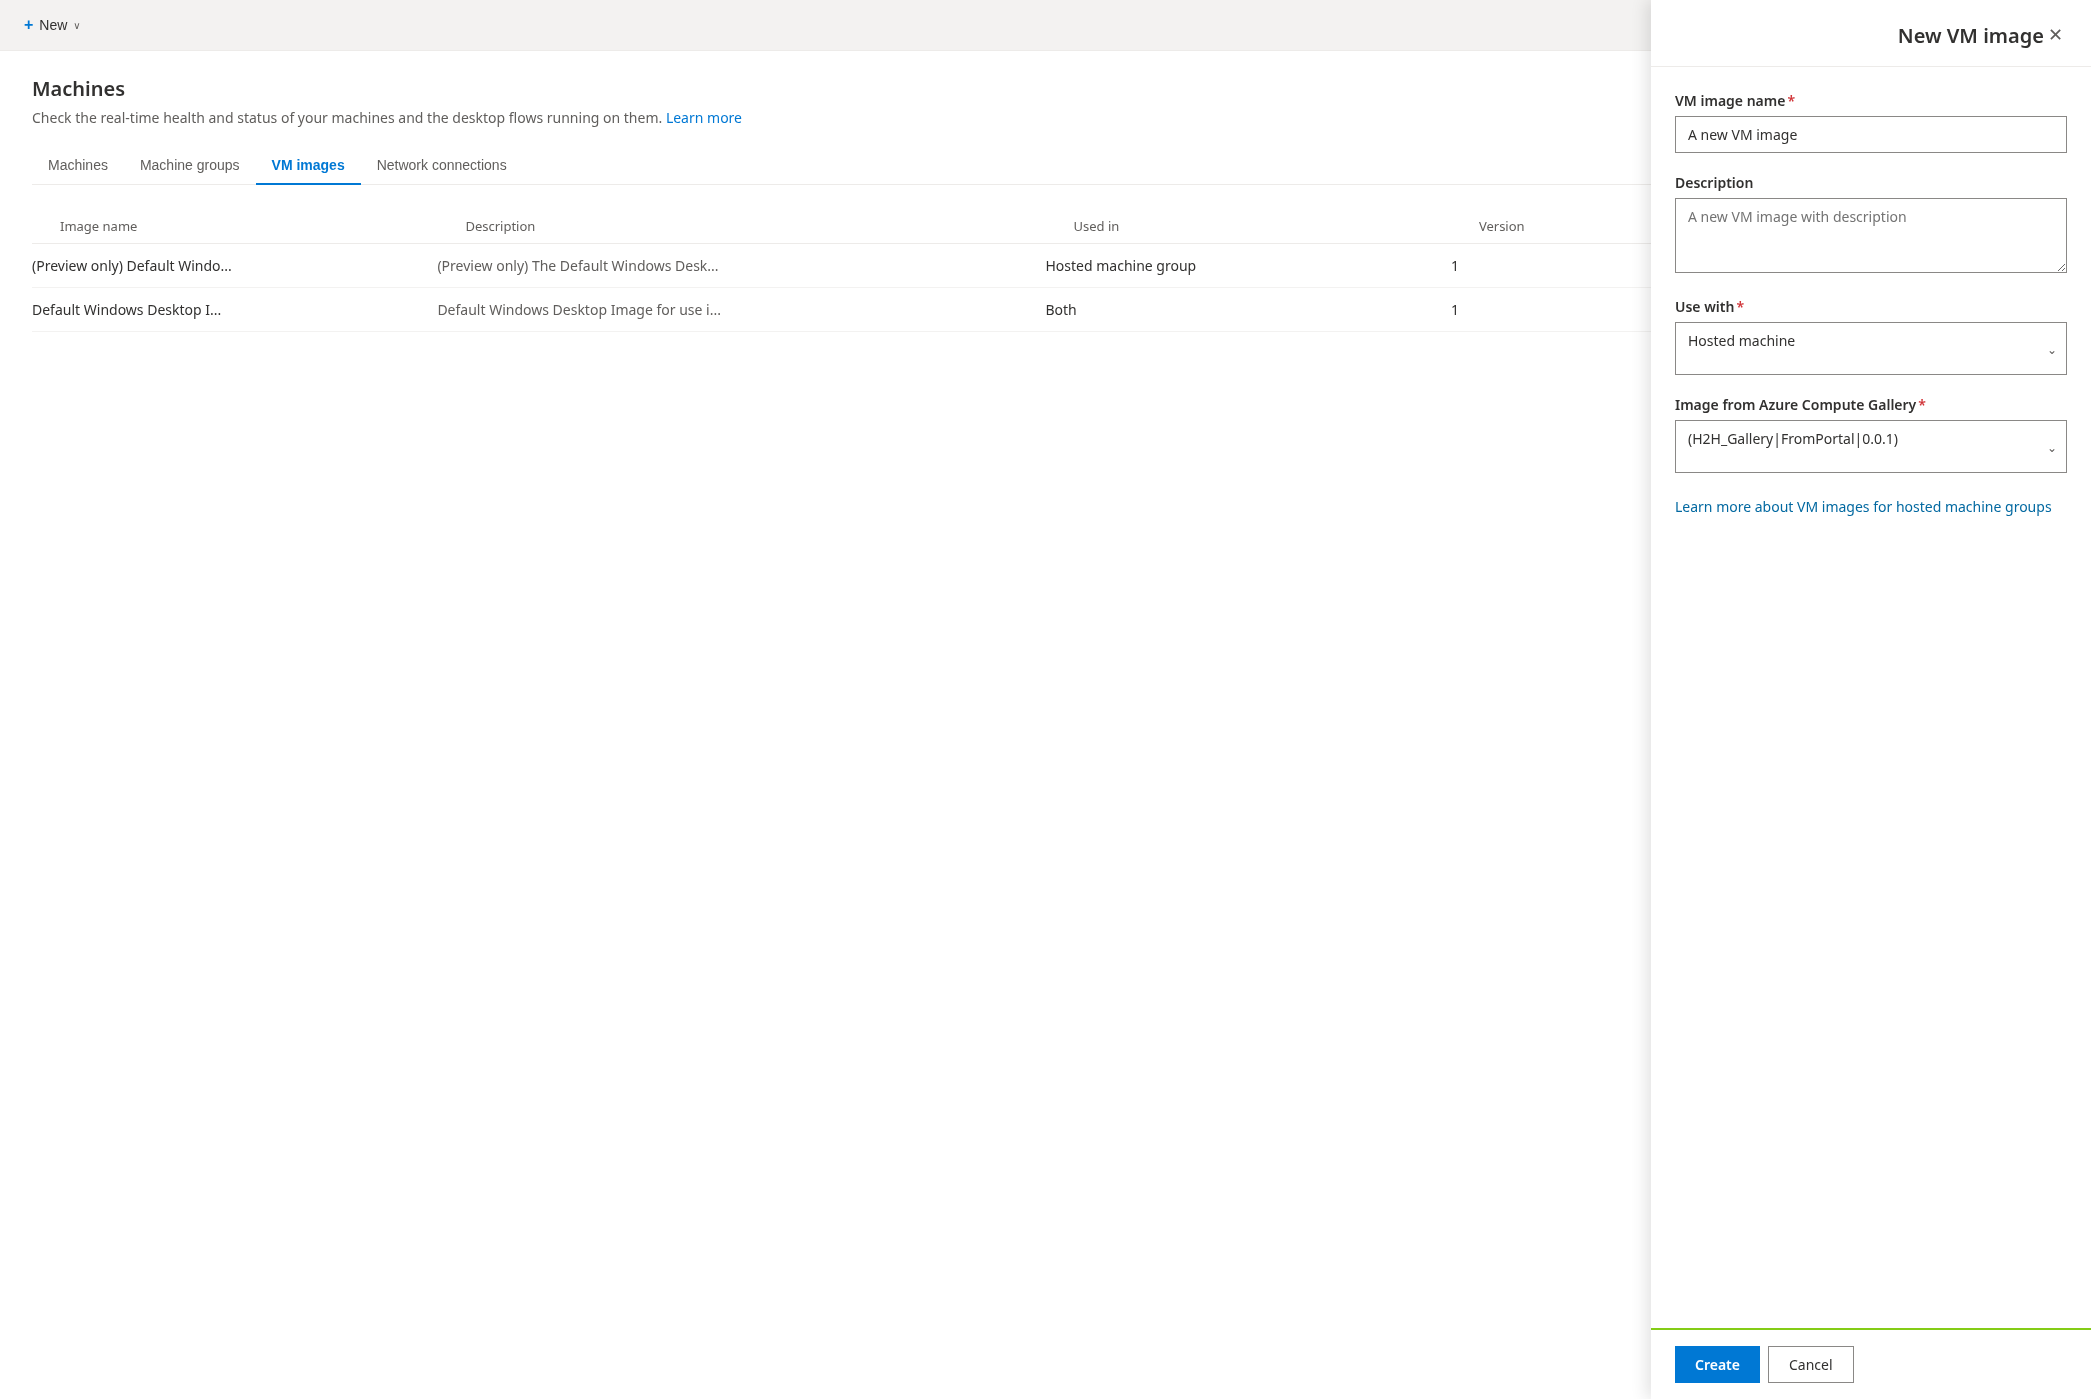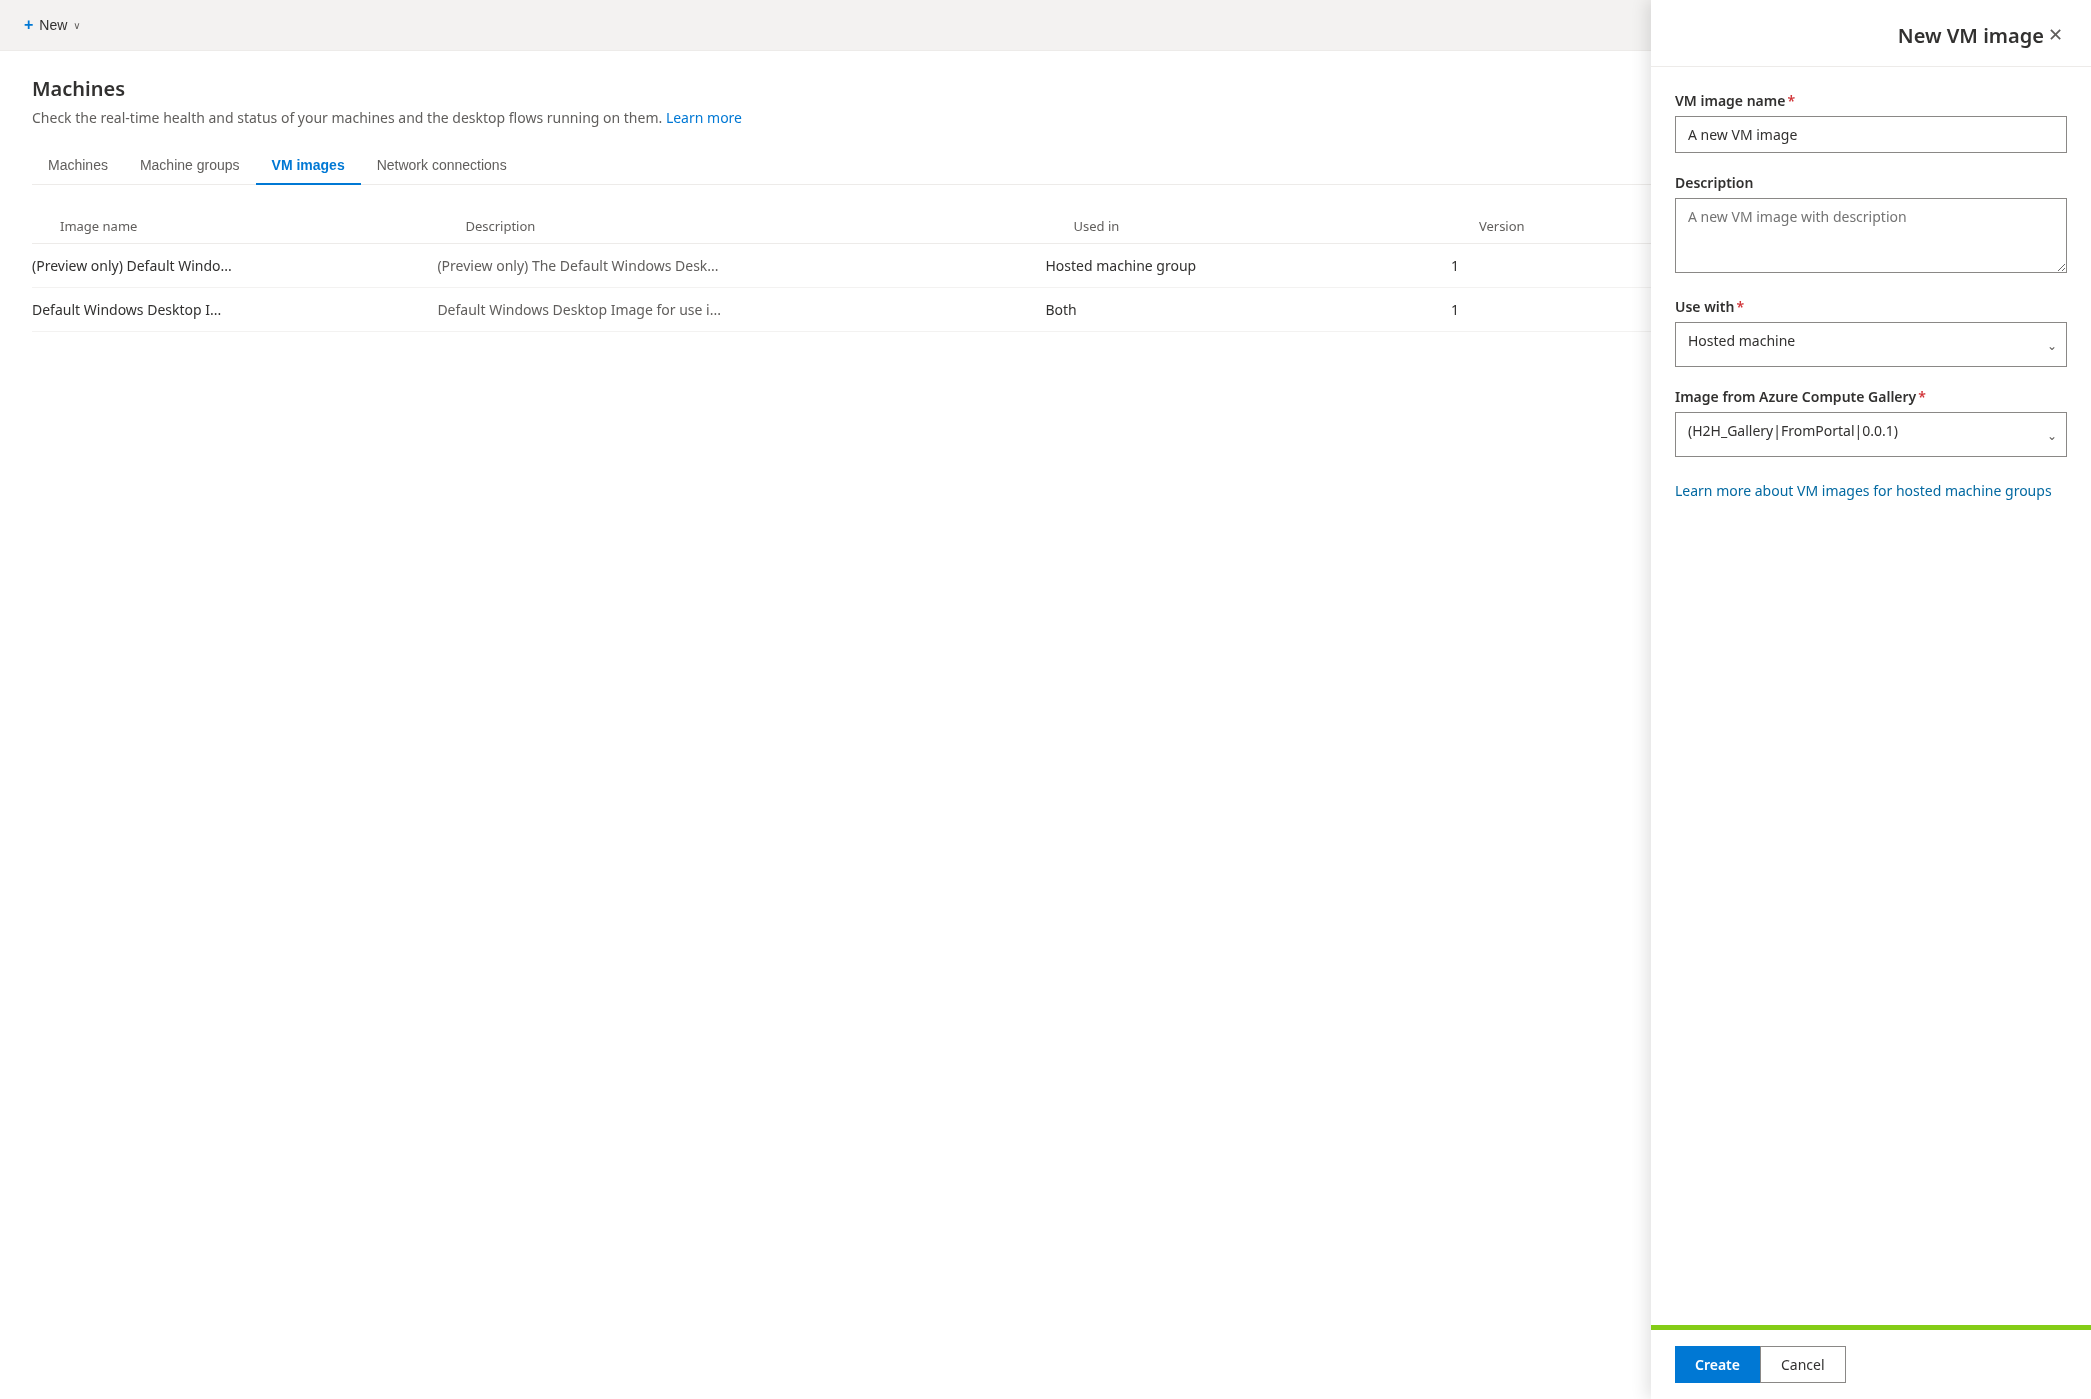--- a/index.html
+++ b/index.html
@@ -207,21 +207,21 @@
       resize: vertical;
       min-height: 60px;
     }
 
     .form-select-wrapper {
       position: relative;
     }
 
     .form-select {
       width: 100%;
-      padding: 8px 36px 16px 12px;
+      padding: 8px 36px 24px 12px;
       border: 1px solid #8a8886;
       font-size: 14px;
       color: #323130;
       background: #fff;
       appearance: none;
       cursor: pointer;
       outline: none;
       font-family: inherit;
     }
 
@@ -239,22 +239,23 @@
       color: #0369a1;
       text-decoration: none;
       font-size: 14px;
       line-height: 1.4;
       display: inline-block;
       margin-top: 4px;
     }
 
     .panel-footer {
       padding: 16px 24px;
-      border-top: 5px solid #84cc16;
-      display: flex;
+      border-top: 2px solid #84cc16;
+      display: flex;
+      gap: 8px;
     }
 
     .btn-primary {
       padding: 8px 20px;
       background: #0078d4;
       color: #fff;
       border: none;
       font-size: 14px;
       cursor: pointer;
       font-family: inherit;

